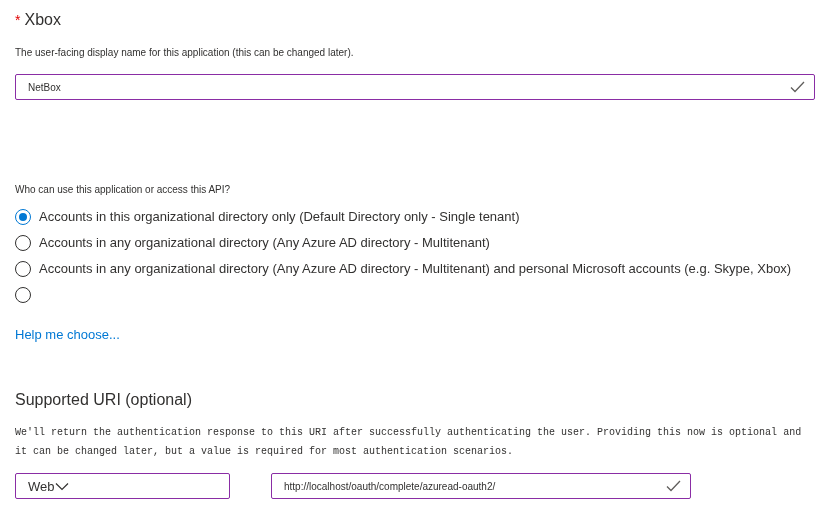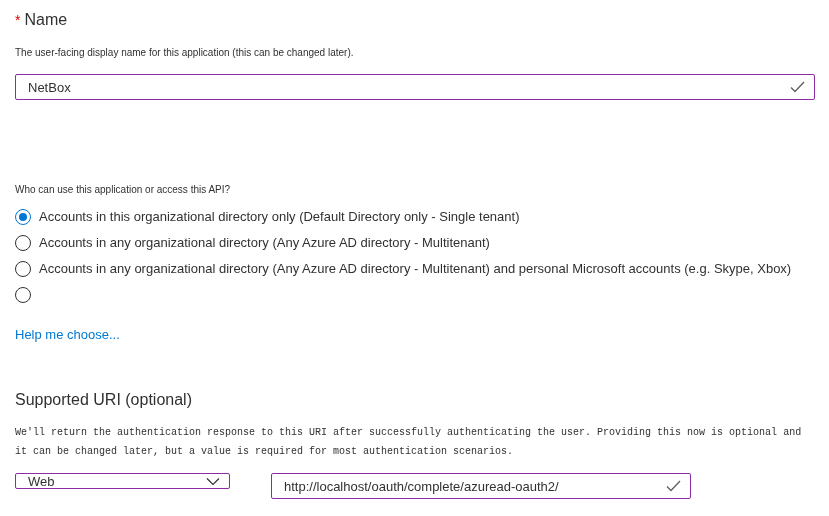--- a/index.html
+++ b/index.html
@@ -37,21 +37,21 @@
     background: #ffffff;
     display: flex;
     align-items: center;
   }
   .textbox input {
     flex: 1;
     border: none;
     outline: none;
     background: transparent;
     font-family: "Liberation Sans", "DejaVu Sans", sans-serif;
-    font-size: 13px;
+    font-size: 10px;
     color: #323130;
     padding: 0 0 0 12px;
     height: 100%;
   }
   .valid-check {
     flex: 0 0 auto;
     width: 16px; height: 16px;
     margin-right: 9px;
     display: flex; align-items: center; justify-content: center;
   }
@@ -92,41 +92,40 @@
     cursor: pointer;
   }
   .controls-row {
     position: absolute;
     left: 15px; top: 473px;
     display: flex;
     gap: 13px;
   }
   .dropdown {
     position: relative;
-    width: 215px; height: 16px;
+    width: 215px; height: 26px;
     border: 1px solid #8a2da5;
     border-radius: 2px;
     background: #ffffff;
     display: flex;
     align-items: center;
-    justify-content: space-between;
     padding: 0 9px 0 12px;
     cursor: pointer;
     font-size: 13px;
     color: #323130;
   }
   .uri-box { width: 420px; margin-left: 28px; }
 </style>
 </head>
 <body>
 
 <div class="page">
 
   <div class="section-title" style="top:10px;">
-    <span class="required-marker">*</span><span>Name</span>
+    <span class="required-marker">*</span><span>Xbox</span>
   </div>
 
   <div class="desc" style="top:43px;">The user-facing display name for this application (this can be changed later).</div>
 
   <div class="textbox" style="left:15px; top:74px; width:800px;">
     <input type="text" value="NetBox" style="">
     <span class="valid-check">
       <svg width="15" height="12" viewBox="0 0 15 12" fill="none">
         <path d="M1 6.5 L5 10.5 L14 1" stroke="#605e5c" stroke-width="1.3" fill="none"></path>
       </svg>

